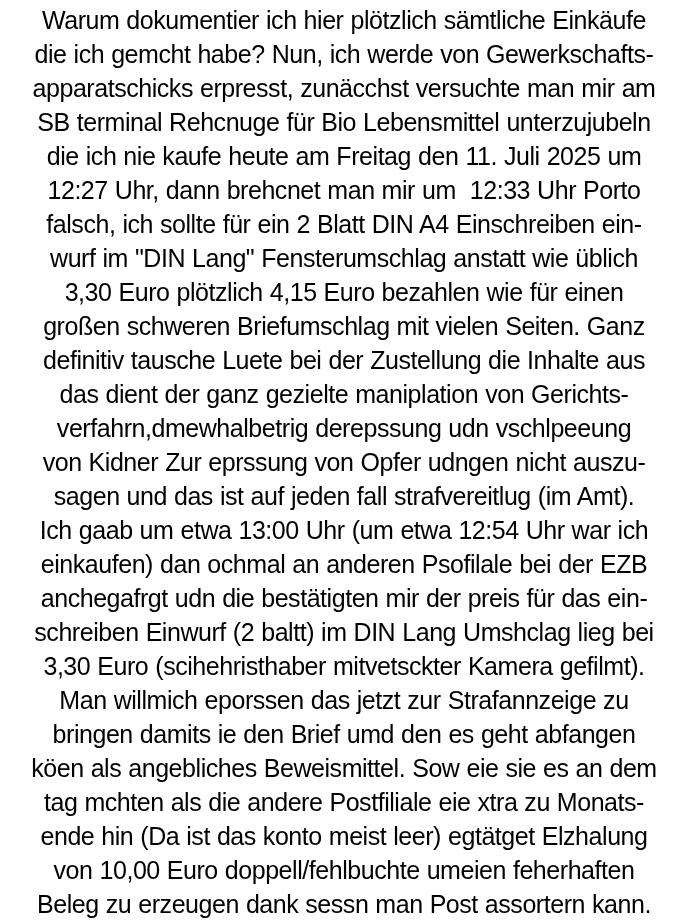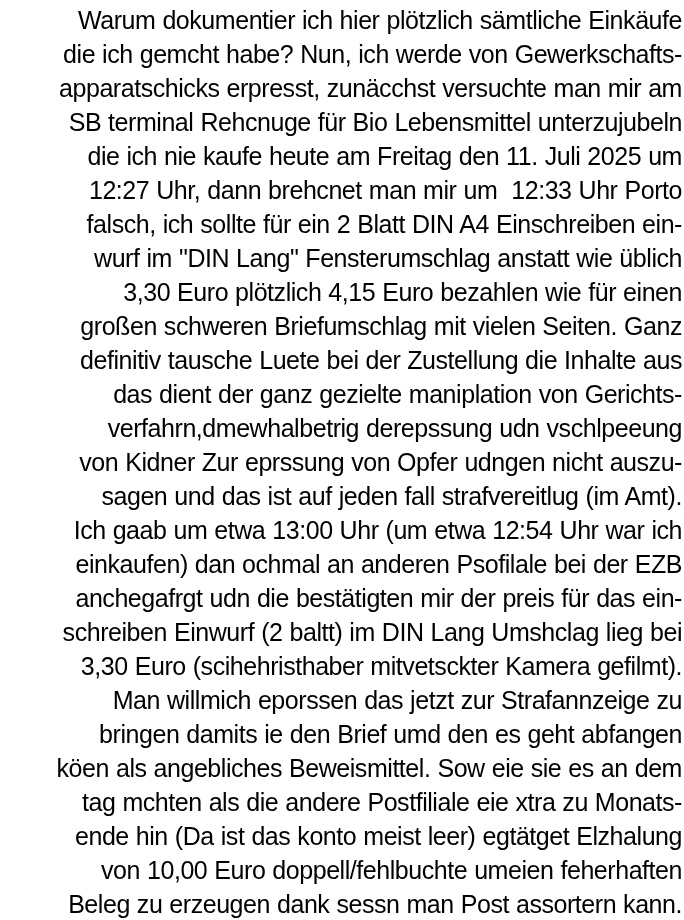--- a/index.html
+++ b/index.html
@@ -17,21 +17,21 @@
     background: #ffffff;
     padding: 3px 2px 0 6px;
   }
   .body-text {
     font-family: "Liberation Sans", "DejaVu Sans", sans-serif;
     font-size: 25px;
     line-height: 34px;
     letter-spacing: -0.45px;
     color: #000000;
     white-space: pre-wrap;       
-    text-align: right;
+    text-align: center;
     word-spacing: 0.5px;
   }
 </style>
 </head>
 <body>
 
 <div class="page">
   <div class="body-text">Warum dokumentier ich hier plötzlich sämtliche Einkäufe
 die ich gemcht habe? Nun, ich werde von Gewerkschafts-
 apparatschicks erpresst, zunäcchst versuchte man mir am

